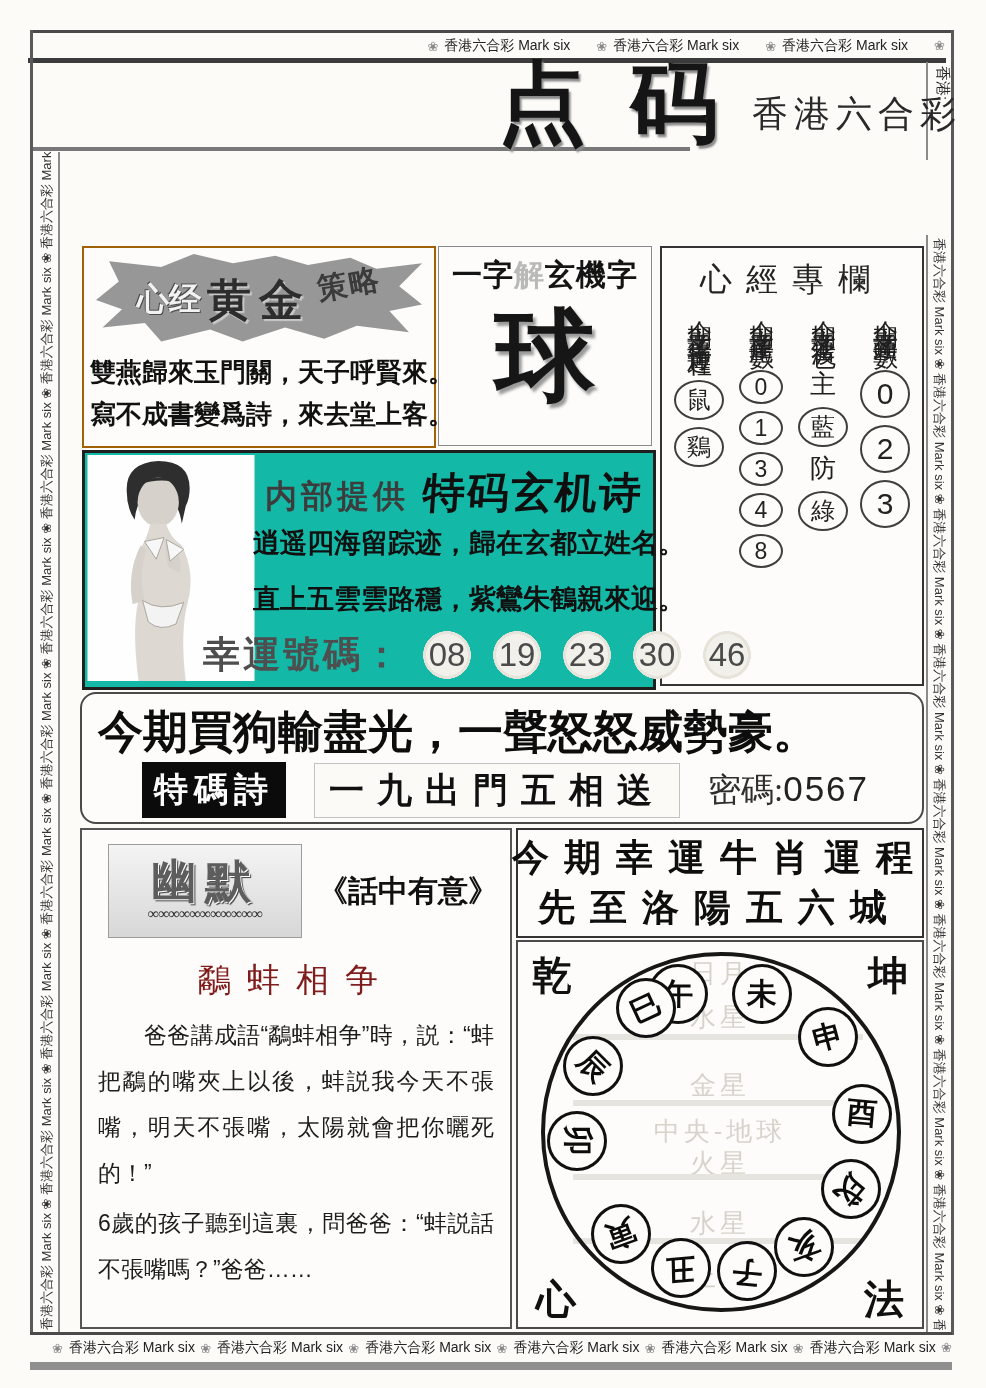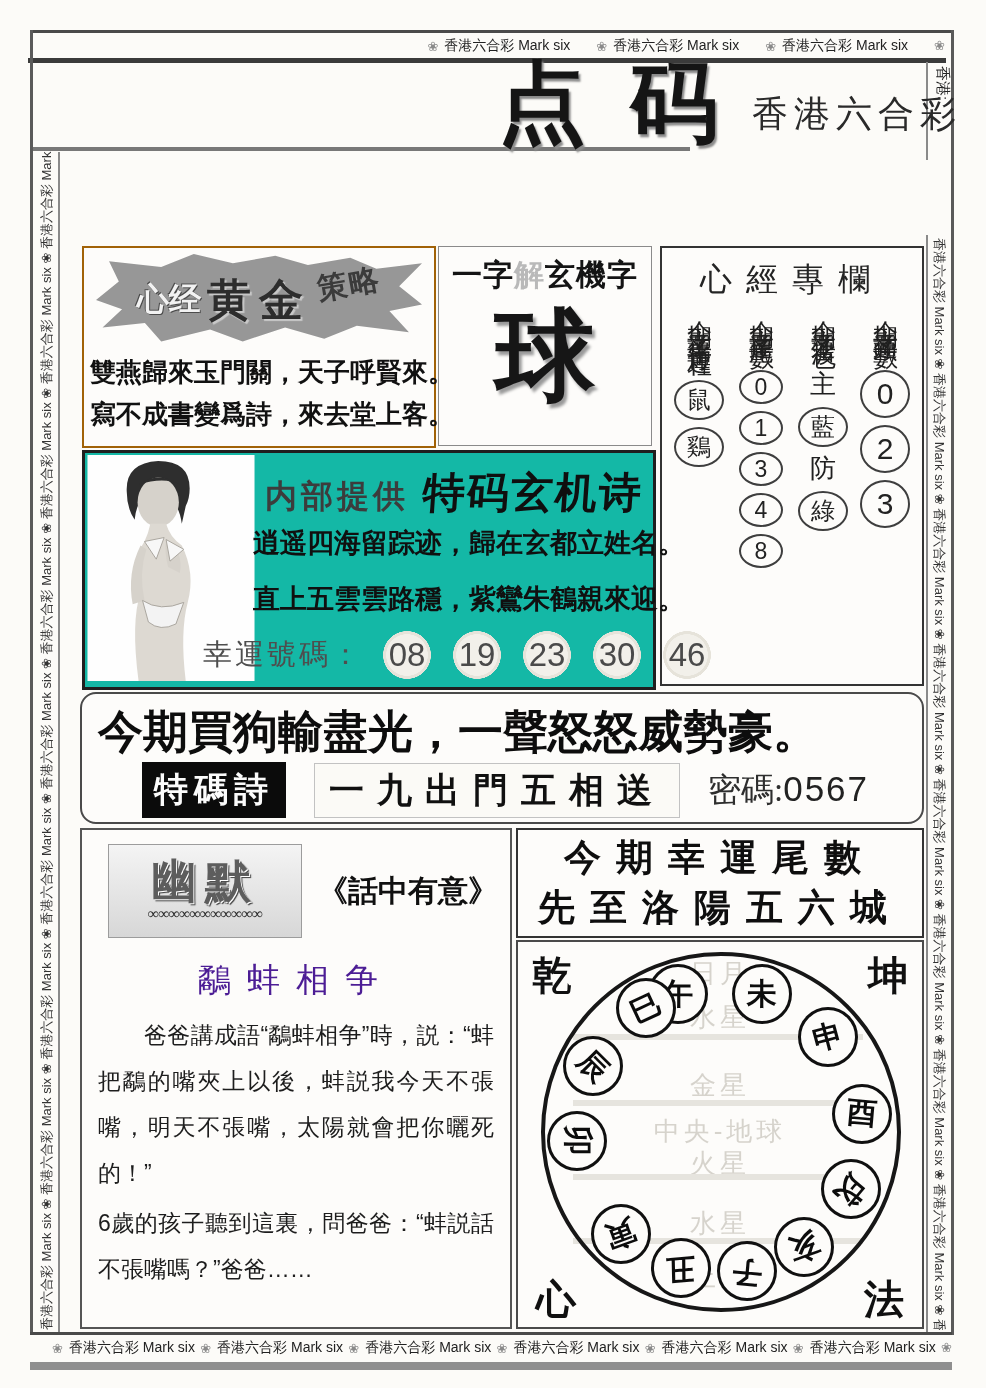--- a/index.html
+++ b/index.html
@@ -58,21 +58,21 @@
   
   .boxC{position:absolute;left:82px;top:450px;width:568px;height:234px;border:3px solid #1f1f1f;background:#14b8a6;}
   .photo{position:absolute;left:2px;top:2px;width:168px;height:226px;}
   .ip-row1{position:absolute;left:180px;top:12px;width:384px;display:flex;align-items:baseline;gap:14px;white-space:nowrap;}
   .ip-label{font-size:32px;color:#3c3c3c;font-weight:700;letter-spacing:4px;}
   .ip-title{font-size:42px;font-weight:900;color:#0f0f0f;letter-spacing:2px;transform:skewX(-4deg);}
   .ip-line{position:absolute;left:168px;width:396px;font-size:27px;font-weight:700;color:#101010;white-space:nowrap;text-align:center;}
   .ip-l1{top:72px;}
   .ip-l2{top:128px;}
   .lucky-row{position:absolute;left:118px;top:176px;width:446px;display:flex;align-items:center;gap:16px;white-space:nowrap;}
-  .lucky-label{font-size:29px;font-weight:400;letter-spacing:3px;color:#4e4e4e;}
+  .lucky-label{font-size:37px;font-weight:700;letter-spacing:3px;color:#4e4e4e;}
   .lucky-num{width:56px;height:52px;border-radius:50%;display:flex;align-items:center;justify-content:center;
         background:radial-gradient(circle,#f2f0ea 0 54%,#e6e3da 55% 62%,rgba(0,0,0,0) 63%);
         font-family:"Liberation Sans",sans-serif;font-size:33px;color:#4a4a4a;}
 
   
   .boxD{position:absolute;left:80px;top:692px;width:840px;height:128px;border:2px solid #4a4a4a;border-radius:16px;background:#fdfcfa;}
   .mv-line{position:absolute;left:16px;top:8px;width:808px;font-family:"Liberation Sans",sans-serif;
         font-size:45px;font-weight:700;color:#0d0d0d;white-space:nowrap;}
   .mv-row2{position:absolute;left:60px;top:68px;width:780px;display:flex;align-items:center;gap:28px;}
   .mv-special{background:#0b0b0b;color:#fbfbfb;font-size:34px;font-weight:700;letter-spacing:6px;padding:5px 12px;}
@@ -81,21 +81,21 @@
   .mv-pass .pv{font-family:"Liberation Sans",sans-serif;font-size:35px;letter-spacing:2px;color:#222;}
 
   
   .boxE{position:absolute;left:80px;top:828px;width:428px;height:497px;border:2px solid #555;background:#fdfcfa;}
   .humor-head{position:absolute;left:20px;top:14px;width:390px;display:flex;align-items:center;gap:16px;padding-left:6px;}
   .humor-logo{width:198px;height:92px;border:1px solid #9c9c9c;background:linear-gradient(180deg,#f4f4f4,#d7d7d7);
         display:flex;flex-direction:column;align-items:center;justify-content:center;}
   .humor-logo .hl{font-size:46px;font-weight:900;letter-spacing:8px;color:#5d5d5d;text-shadow:1px 1px 0 #fff,2px 2px 1px #3f3f3f;line-height:46px;}
   .humor-logo .hw{font-size:16px;letter-spacing:-1px;color:#2d2d2d;line-height:18px;}
   .humor-series{font-family:"Liberation Sans",sans-serif;font-size:30px;font-weight:700;color:#101010;white-space:nowrap;}
-  .humor-title{position:absolute;left:0;top:128px;width:100%;text-align:center;font-size:33px;letter-spacing:16px;color:#4c1d95;}
+  .humor-title{position:absolute;left:0;top:128px;width:100%;text-align:center;font-size:33px;letter-spacing:16px;color:#7f1d1d;}
   .humor-body{position:absolute;left:16px;top:182px;width:396px;font-family:"Liberation Sans",sans-serif;
         font-size:23px;line-height:46px;color:#1d1d1d;text-align:justify;}
   .humor-body p{margin:0 0 4px 0;}
   .humor-body p.ind{text-indent:2em;}
 
   
   .boxF{position:absolute;left:516px;top:828px;width:404px;height:106px;border:2px solid #333;background:#fdfcfa;
         display:flex;flex-direction:column;align-items:center;justify-content:center;}
   .bp-line{font-size:37px;font-weight:900;letter-spacing:15px;line-height:50px;color:#0e0e0e;white-space:nowrap;}
 
@@ -285,21 +285,21 @@
       <div class="humor-series">《話中有意》</div>
     </div>
     <div class="humor-title">鷸蚌相争</div>
     <div class="humor-body">
       <p class="ind">爸爸講成語“鷸蚌相争”時，説：“蚌把鷸的嘴夾上以後，蚌説我今天不張嘴，明天不張嘴，太陽就會把你曬死的！”</p>
       <p>6歲的孩子聽到這裏，問爸爸：“蚌説話不張嘴嗎？”爸爸……</p>
     </div>
   </div>
 
   <div class="boxF">
-    <div class="bp-line">今期幸運尾數</div>
+    <div class="bp-line">今期幸運牛肖運程</div>
     <div class="bp-line">先至洛陽五六城</div>
   </div>
 
   <div class="boxG" id="wheel-box">
     <div class="corner tl">乾</div>
     <div class="corner tr">坤</div>
     <div class="corner bl">心</div>
     <div class="corner br">法</div>
     <div id="planets">
         <div class="planet-label" style="top: 14px;">日月</div>

